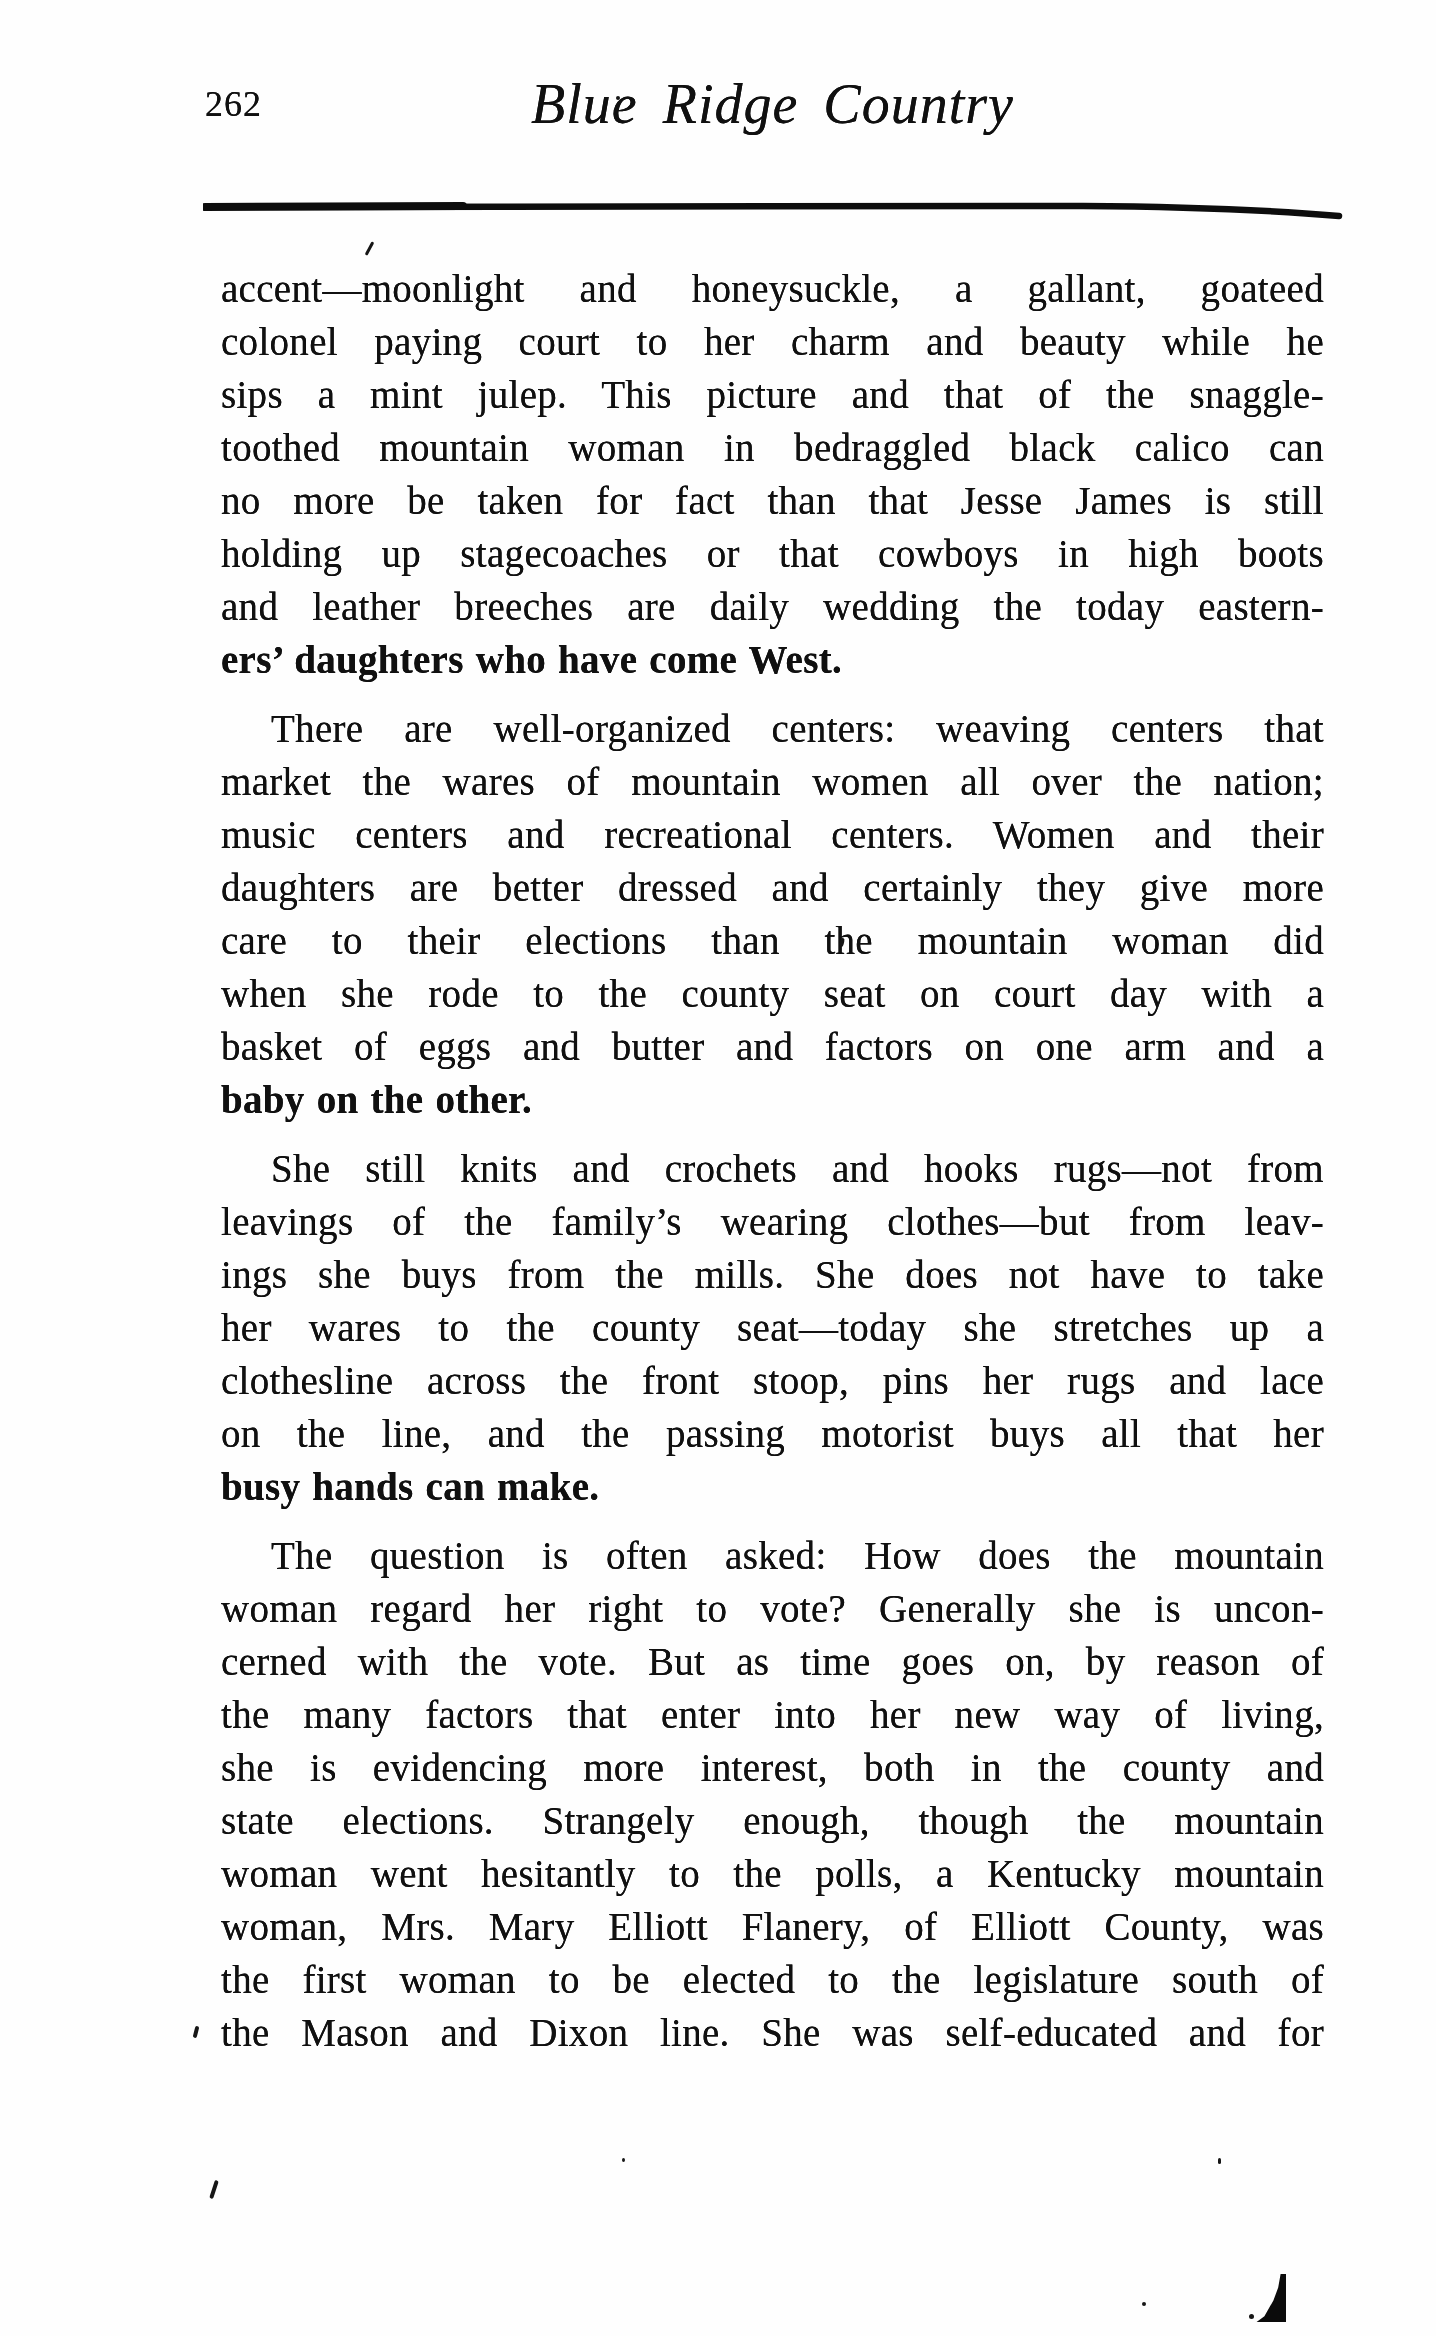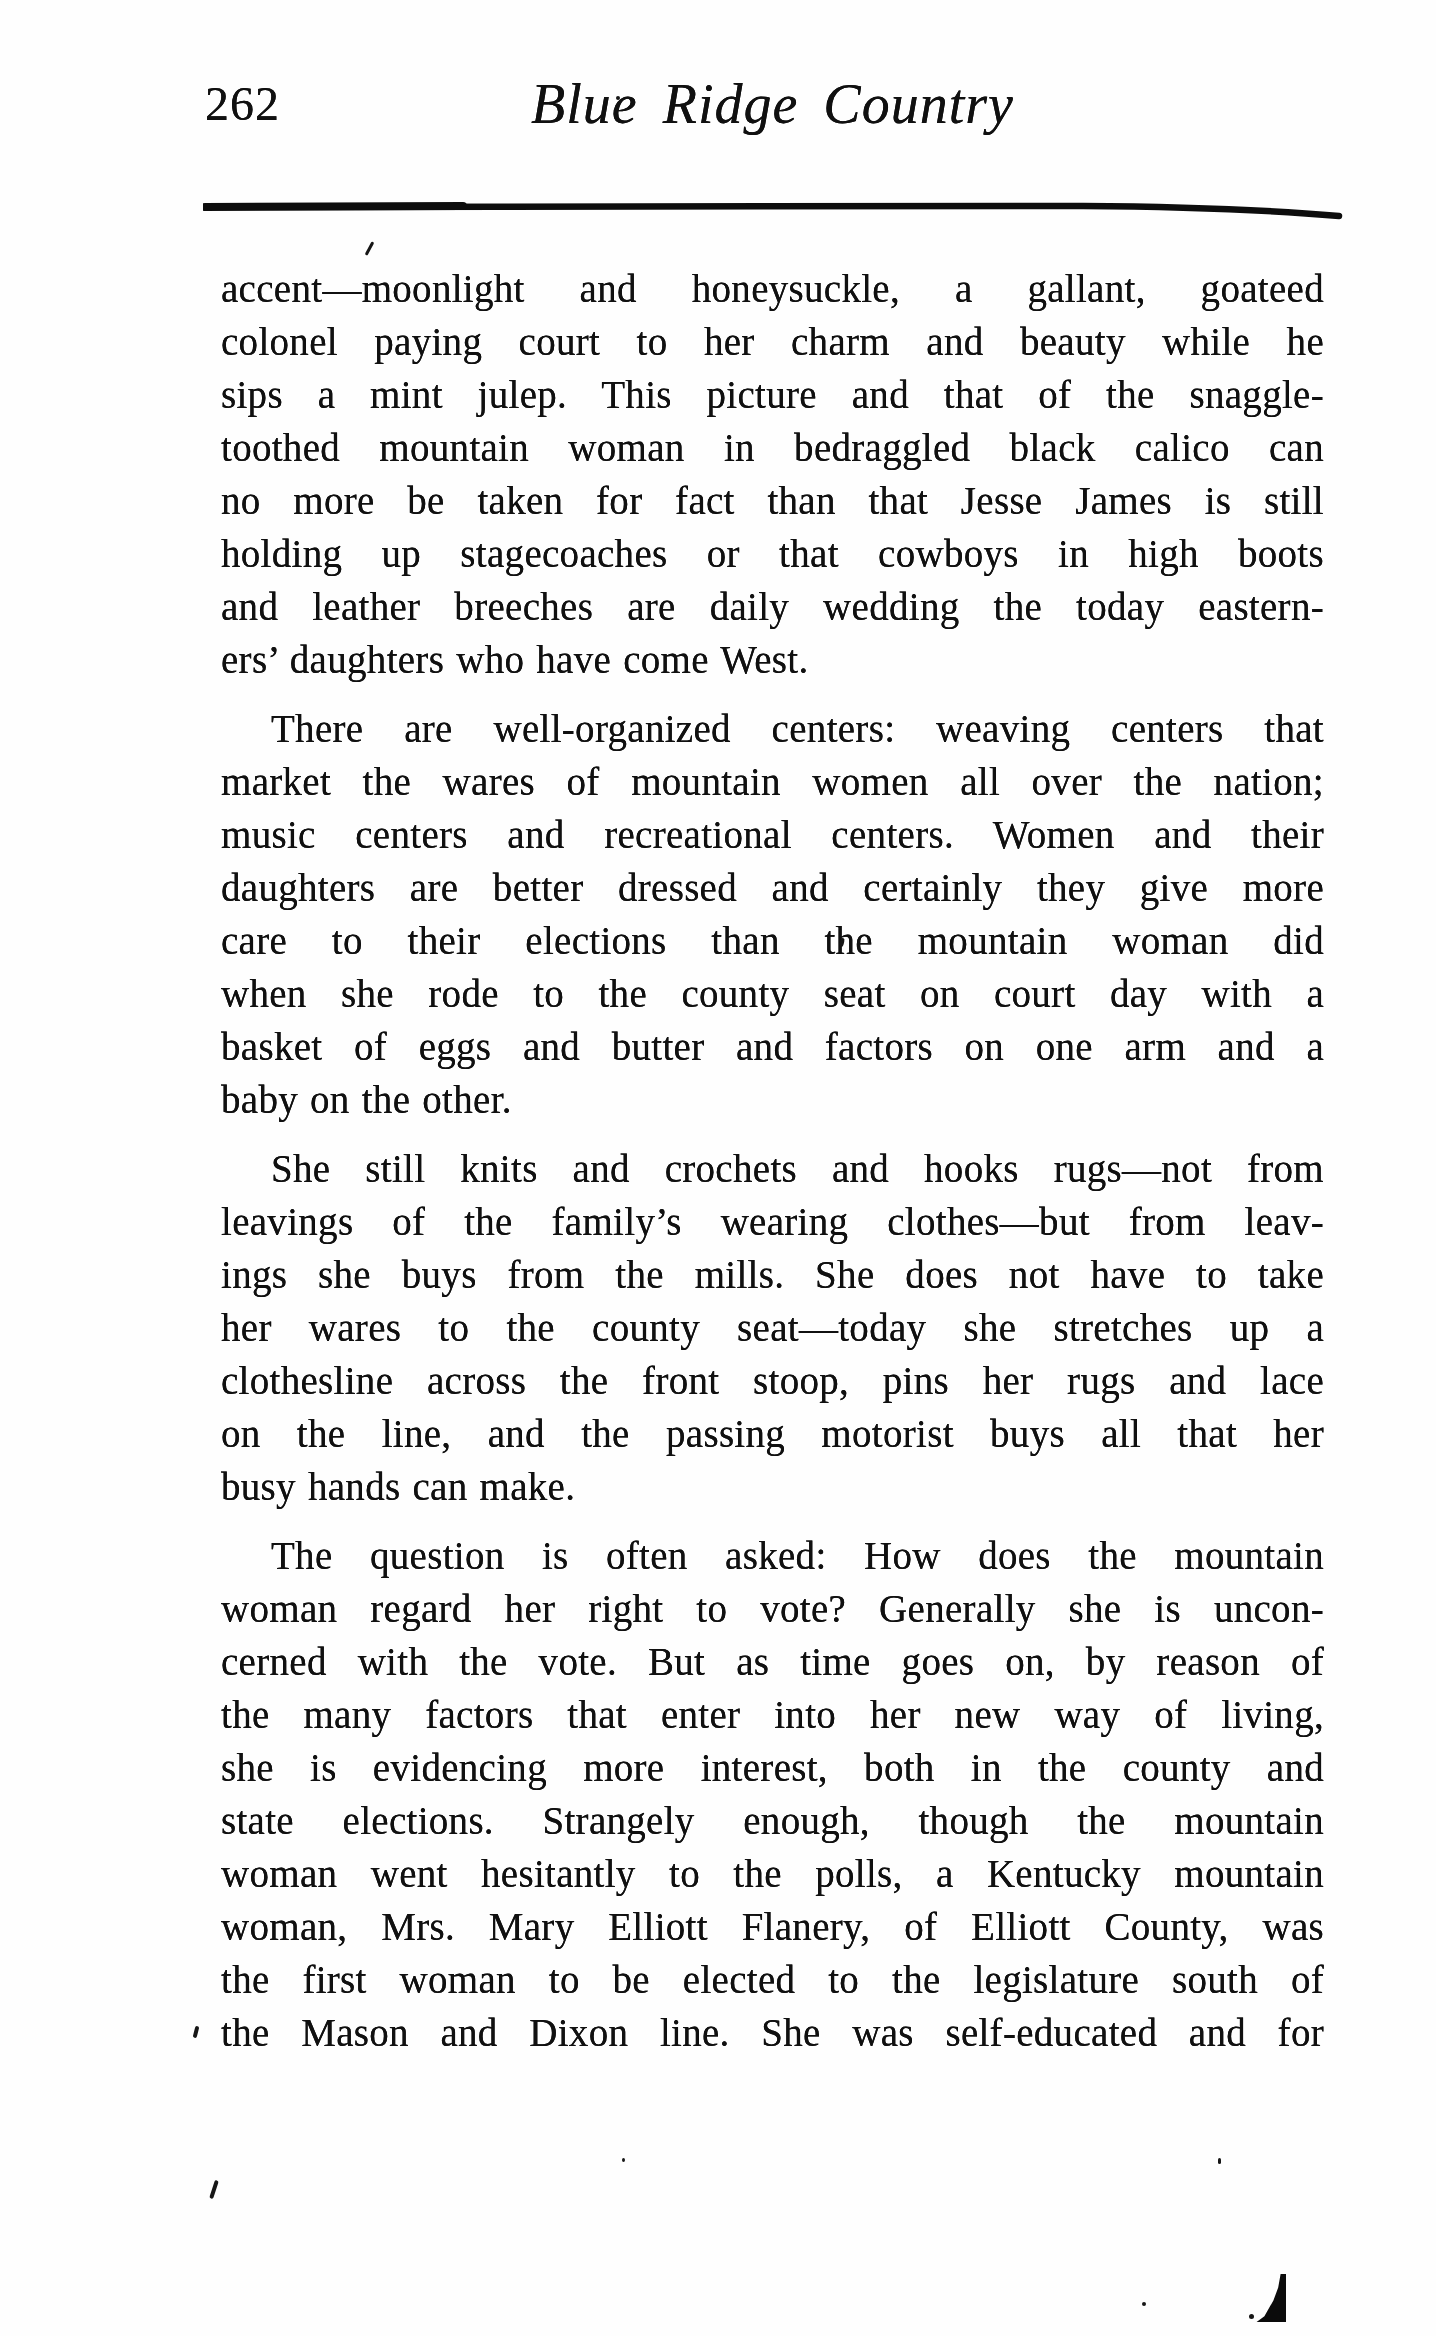--- a/index.html
+++ b/index.html
@@ -11,21 +11,21 @@
     font-family:"Liberation Serif","DejaVu Serif",serif;
     color:#101010;
   }
   .header{
     position:absolute;
     left:205px;top:80px;
     width:1135px;height:60px;
   }
   .page-number{
     position:absolute;left:0;top:0;
-    font-size:48px;line-height:48px;
+    font-size:36px;line-height:48px;
     letter-spacing:1px;
     text-shadow:0 0 0.6px currentColor;
   }
   .running-title{
     position:absolute;left:50%;top:0;
     transform:translateX(-50%);
     font-style:italic;
     font-size:56px;line-height:48px;
     letter-spacing:1px;word-spacing:10px;
     white-space:nowrap;
@@ -45,21 +45,21 @@
     word-spacing:2px;
     text-shadow:0 0 0.6px currentColor;
   }
   .paragraph{margin:16px;padding:0;}
   .line{
     height:53px;
     overflow:hidden;
     text-align:justify;
     text-align-last:justify;
   }
-  .line.flush{text-align-last:left;}
+  .line.flush{text-align-last:left;font-weight:bold;}
   .line.indent{text-indent:50px;}
   
   .speck{position:absolute;background:#161616;border-radius:50%;}
   .tick{position:absolute;background:#161616;border-radius:2px;}
   .blob{position:absolute;background:#0b0b0b;}
 </style>
 </head>
 <body>
 
 <div class="page">

